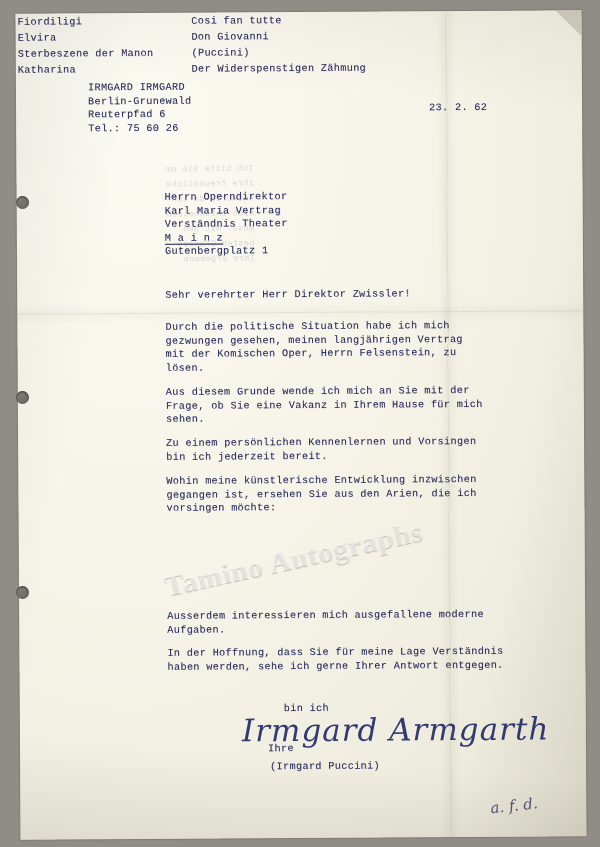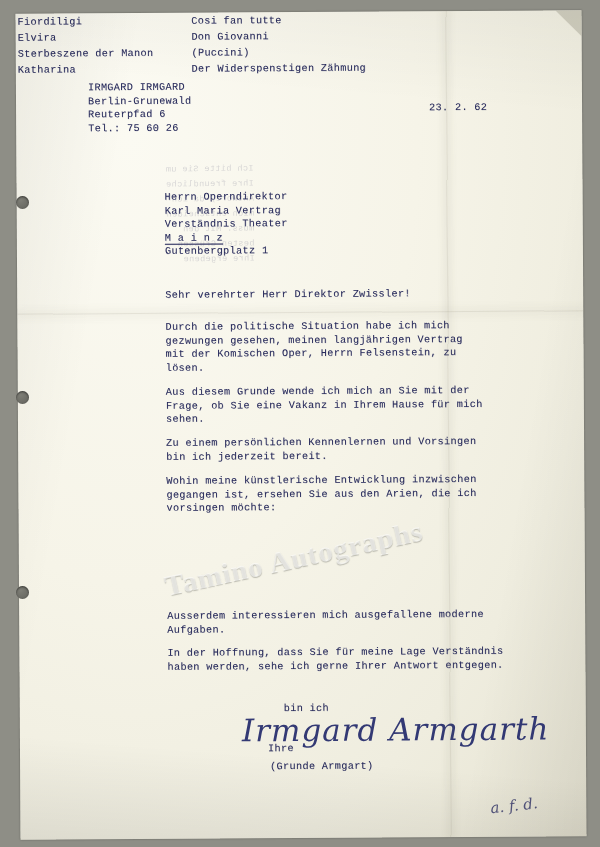--- a/index.html
+++ b/index.html
@@ -254,21 +254,21 @@
 
     <div class="t ink" id="para5">Ausserdem interessieren mich ausgefallene moderne
 Aufgaben.</div>
     <div class="t ink" id="para6">In der Hoffnung, dass Sie für meine Lage Verständnis
 haben werden, sehe ich gerne Ihrer Antwort entgegen.</div>
 
     <div class="t ink" id="bin-ich">bin ich</div>
     <div class="t ink" id="ihre">Ihre</div>
 
     <div id="signature">Irmgard Armgarth</div>
-    <div class="t ink" id="signame">(Grunde Armgart)</div>
+    <div class="t ink" id="signame">(Irmgard Puccini)</div>
     <div id="initials">a. f. d.</div>
 
     <div id="watermark">Tamino Autographs</div>
 
     <div class="crease c1"></div>
     <div class="crease c2"></div>
     <div class="corner-fold"></div>
   </div>
 
   <div class="hole h1"></div>

